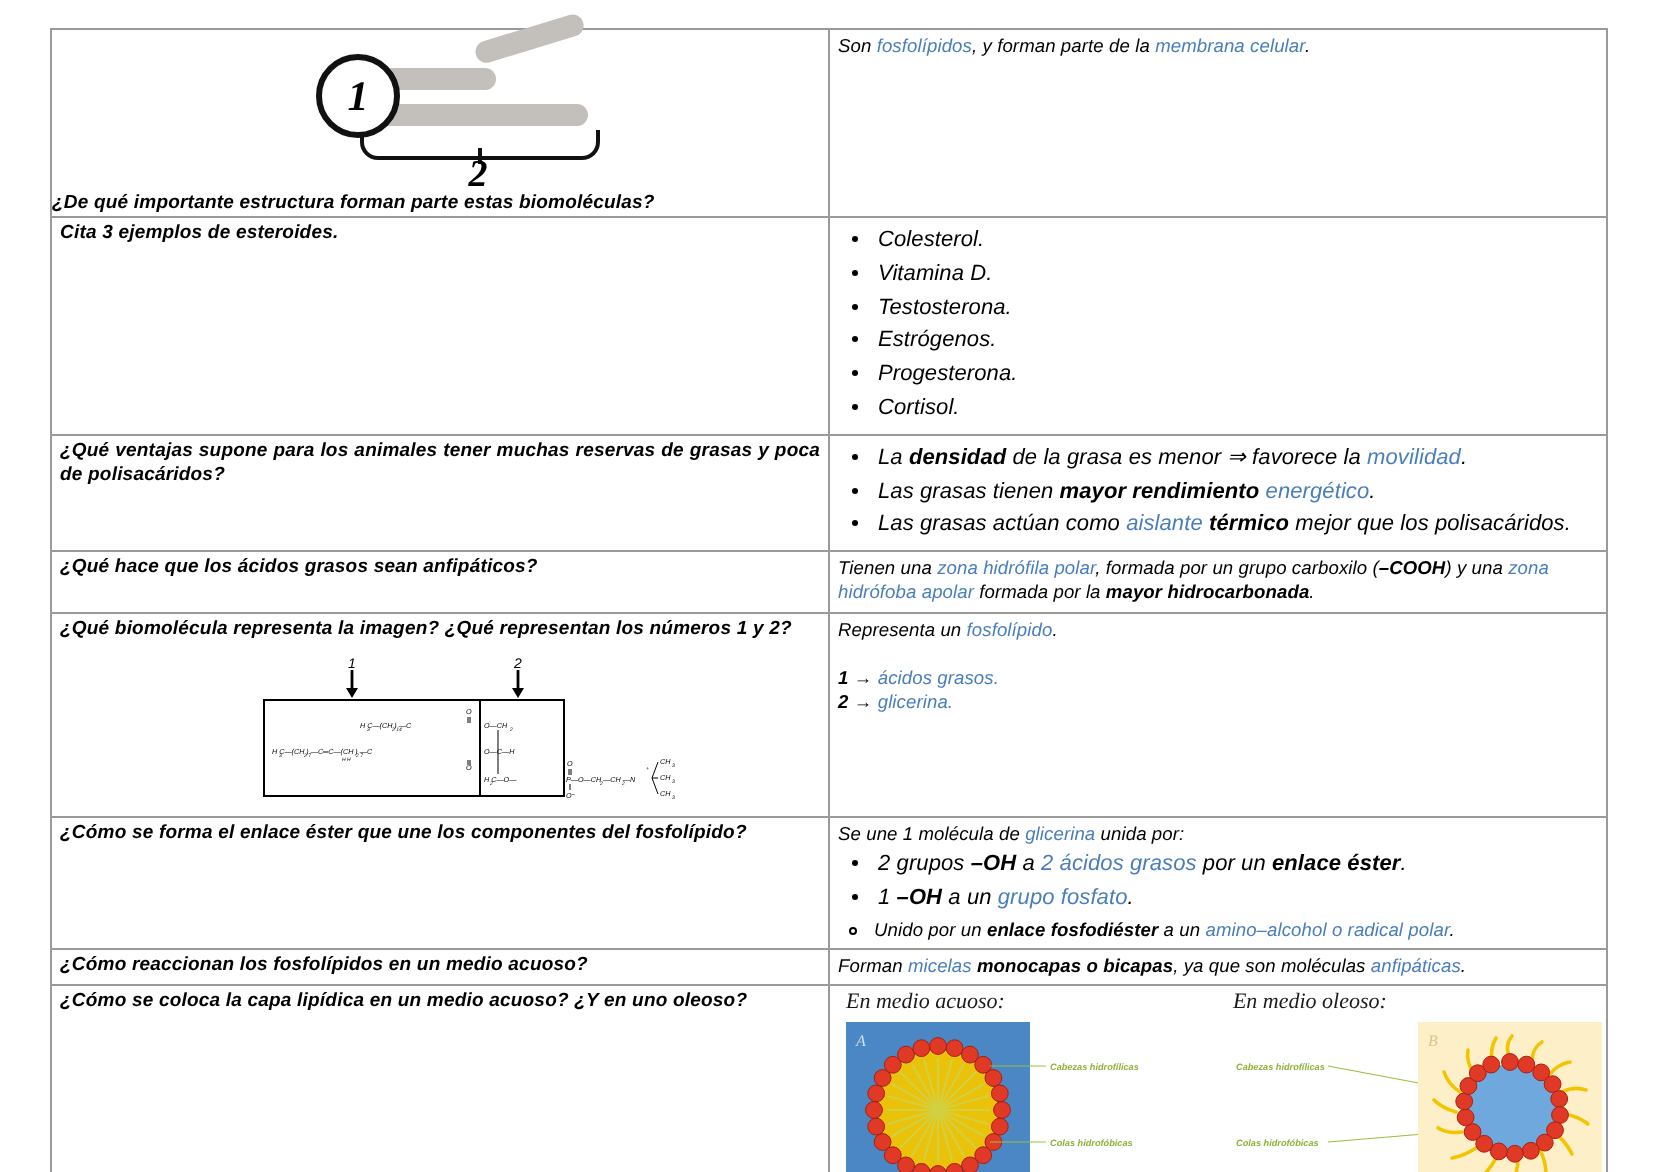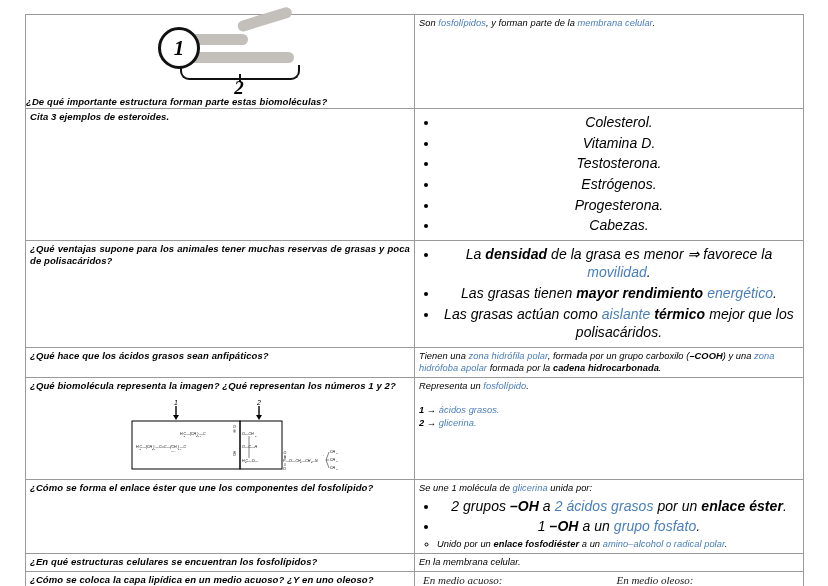--- a/index.html
+++ b/index.html
@@ -36,21 +36,21 @@
   .q.justify{text-align:justify;}
   .a{
     font-size:9.3px;
     line-height:1.32;
     letter-spacing:.05px;
   }
   .blue{color:#4a7ebb;}
   .b{font-weight:bold;}
 
   ul.ans{margin:2px 0 1px 0;padding-left:20px;list-style:disc;}
-  ul.ans li{margin:0 0 2.5px 0;font-size:14px;line-height:1.3;text-align:center;}
+  ul.ans li{margin:0 0 2.5px 0;font-size:11px;line-height:1.3;}
   ul.sub{margin:2px 0 0 0;padding-left:18px;list-style:circle;}
   ul.sub li{margin:0;font-size:9.3px;}
 
   
   .pictocell{height:88px;position:relative;}
   .picto{
     position:absolute;left:118px;top:4px;width:190px;height:78px;
   }
   .head-circle{
     position:absolute;left:14px;top:8px;width:36px;height:36px;
@@ -127,40 +127,40 @@
 
       <tr>
         <td class="q">Cita 3 ejemplos de esteroides.</td>
         <td class="a">
           <ul class="ans">
               <li>Colesterol.</li>
               <li>Vitamina D.</li>
               <li>Testosterona.</li>
               <li>Estrógenos.</li>
               <li>Progesterona.</li>
-              <li>Cabezas.</li>
+              <li>Cortisol.</li>
             </ul>
         </td>
       </tr>
 
       <tr>
         <td class="q justify">¿Qué ventajas supone para los animales tener muchas reservas de grasas y poca de polisacáridos?</td>
         <td class="a">
           <ul class="ans">
               <li><span>La </span><span class="b">densidad</span><span> de la grasa es menor ⇒ favorece la </span><span class="blue">movilidad</span><span>.</span></li>
               <li><span>Las grasas tienen </span><span class="b">mayor rendimiento </span><span class="blue">energético</span><span>.</span></li>
               <li><span>Las grasas actúan como </span><span class="blue">aislante </span><span class="b">térmico</span><span> mejor que los polisacáridos.</span></li>
             </ul>
         </td>
       </tr>
 
       <tr>
         <td class="q">¿Qué hace que los ácidos grasos sean anfipáticos?</td>
         <td class="a">
-          <span><span>Tienen una </span><span class="blue">zona hidrófila polar</span><span>, formada por un grupo carboxilo (</span><span class="b">–COOH</span><span>) y una </span><span class="blue">zona hidrófoba apolar</span><span> formada por la </span><span class="b">cadena hidrocarbonada</span><span>.</span></span>
+          <span><span>Tienen una </span><span class="blue">zona hidrófila polar</span><span>, formada por un grupo carboxilo (</span><span class="b">–COOH</span><span>) y una </span><span class="blue">zona hidrófoba apolar</span><span> formada por la </span><span class="b">mayor hidrocarbonada</span><span>.</span></span>
         </td>
       </tr>
 
 
       <tr>
         <td>
           <div class="q">¿Qué biomolécula representa la imagen? ¿Qué representan los números 1 y 2?</div>
           <div class="chemwrap">
             <svg width="260" height="76" viewBox="0 0 260 76" style="position:absolute;left:100px;top:0;">
 
@@ -237,25 +237,27 @@
           <ul class="ans">
               <li><span>2 grupos </span><span class="b">–OH</span><span> a </span><span class="blue">2 ácidos grasos</span><span> por un </span><span class="b">enlace éster</span><span>.</span></li>
               <li><span>1 </span><span class="b">–OH</span><span> a un </span><span class="blue">grupo fosfato</span><span>.</span></li>
             </ul>
           <ul class="sub">
               <li><span>Unido por un </span><span class="b">enlace fosfodiéster</span><span> a un </span><span class="blue">amino–alcohol o radical polar</span><span>.</span></li>
             </ul>
         </td>
       </tr>
 
-
-      <tr>
-        <td class="q">¿En qué estructuras celulares se encuentran los fosfolípidos?</td>
-        <td class="a">En la membrana celular.</td>
-      </tr>
+      <tr>
+        <td class="q">¿Cómo reaccionan los fosfolípidos en un medio acuoso?</td>
+        <td class="a">
+          <span><span>Forman </span><span class="blue">micelas</span><span class="b"> monocapas o bicapas</span><span>, ya que son moléculas </span><span class="blue">anfipáticas</span><span>.</span></span>
+        </td>
+      </tr>
+
 
       <tr>
         <td class="q figrow">¿Cómo se coloca la capa lipídica en un medio acuoso? ¿Y en uno oleoso?</td>
         <td>
           <div class="figs">
 
             <div class="figblock">
               <div class="figcap">En medio acuoso:</div>
               <svg class="figimg" width="185" height="92" viewBox="0 0 185 92">
                 <rect x="0" y="2" width="92" height="88" fill="#4a87c4"></rect>

